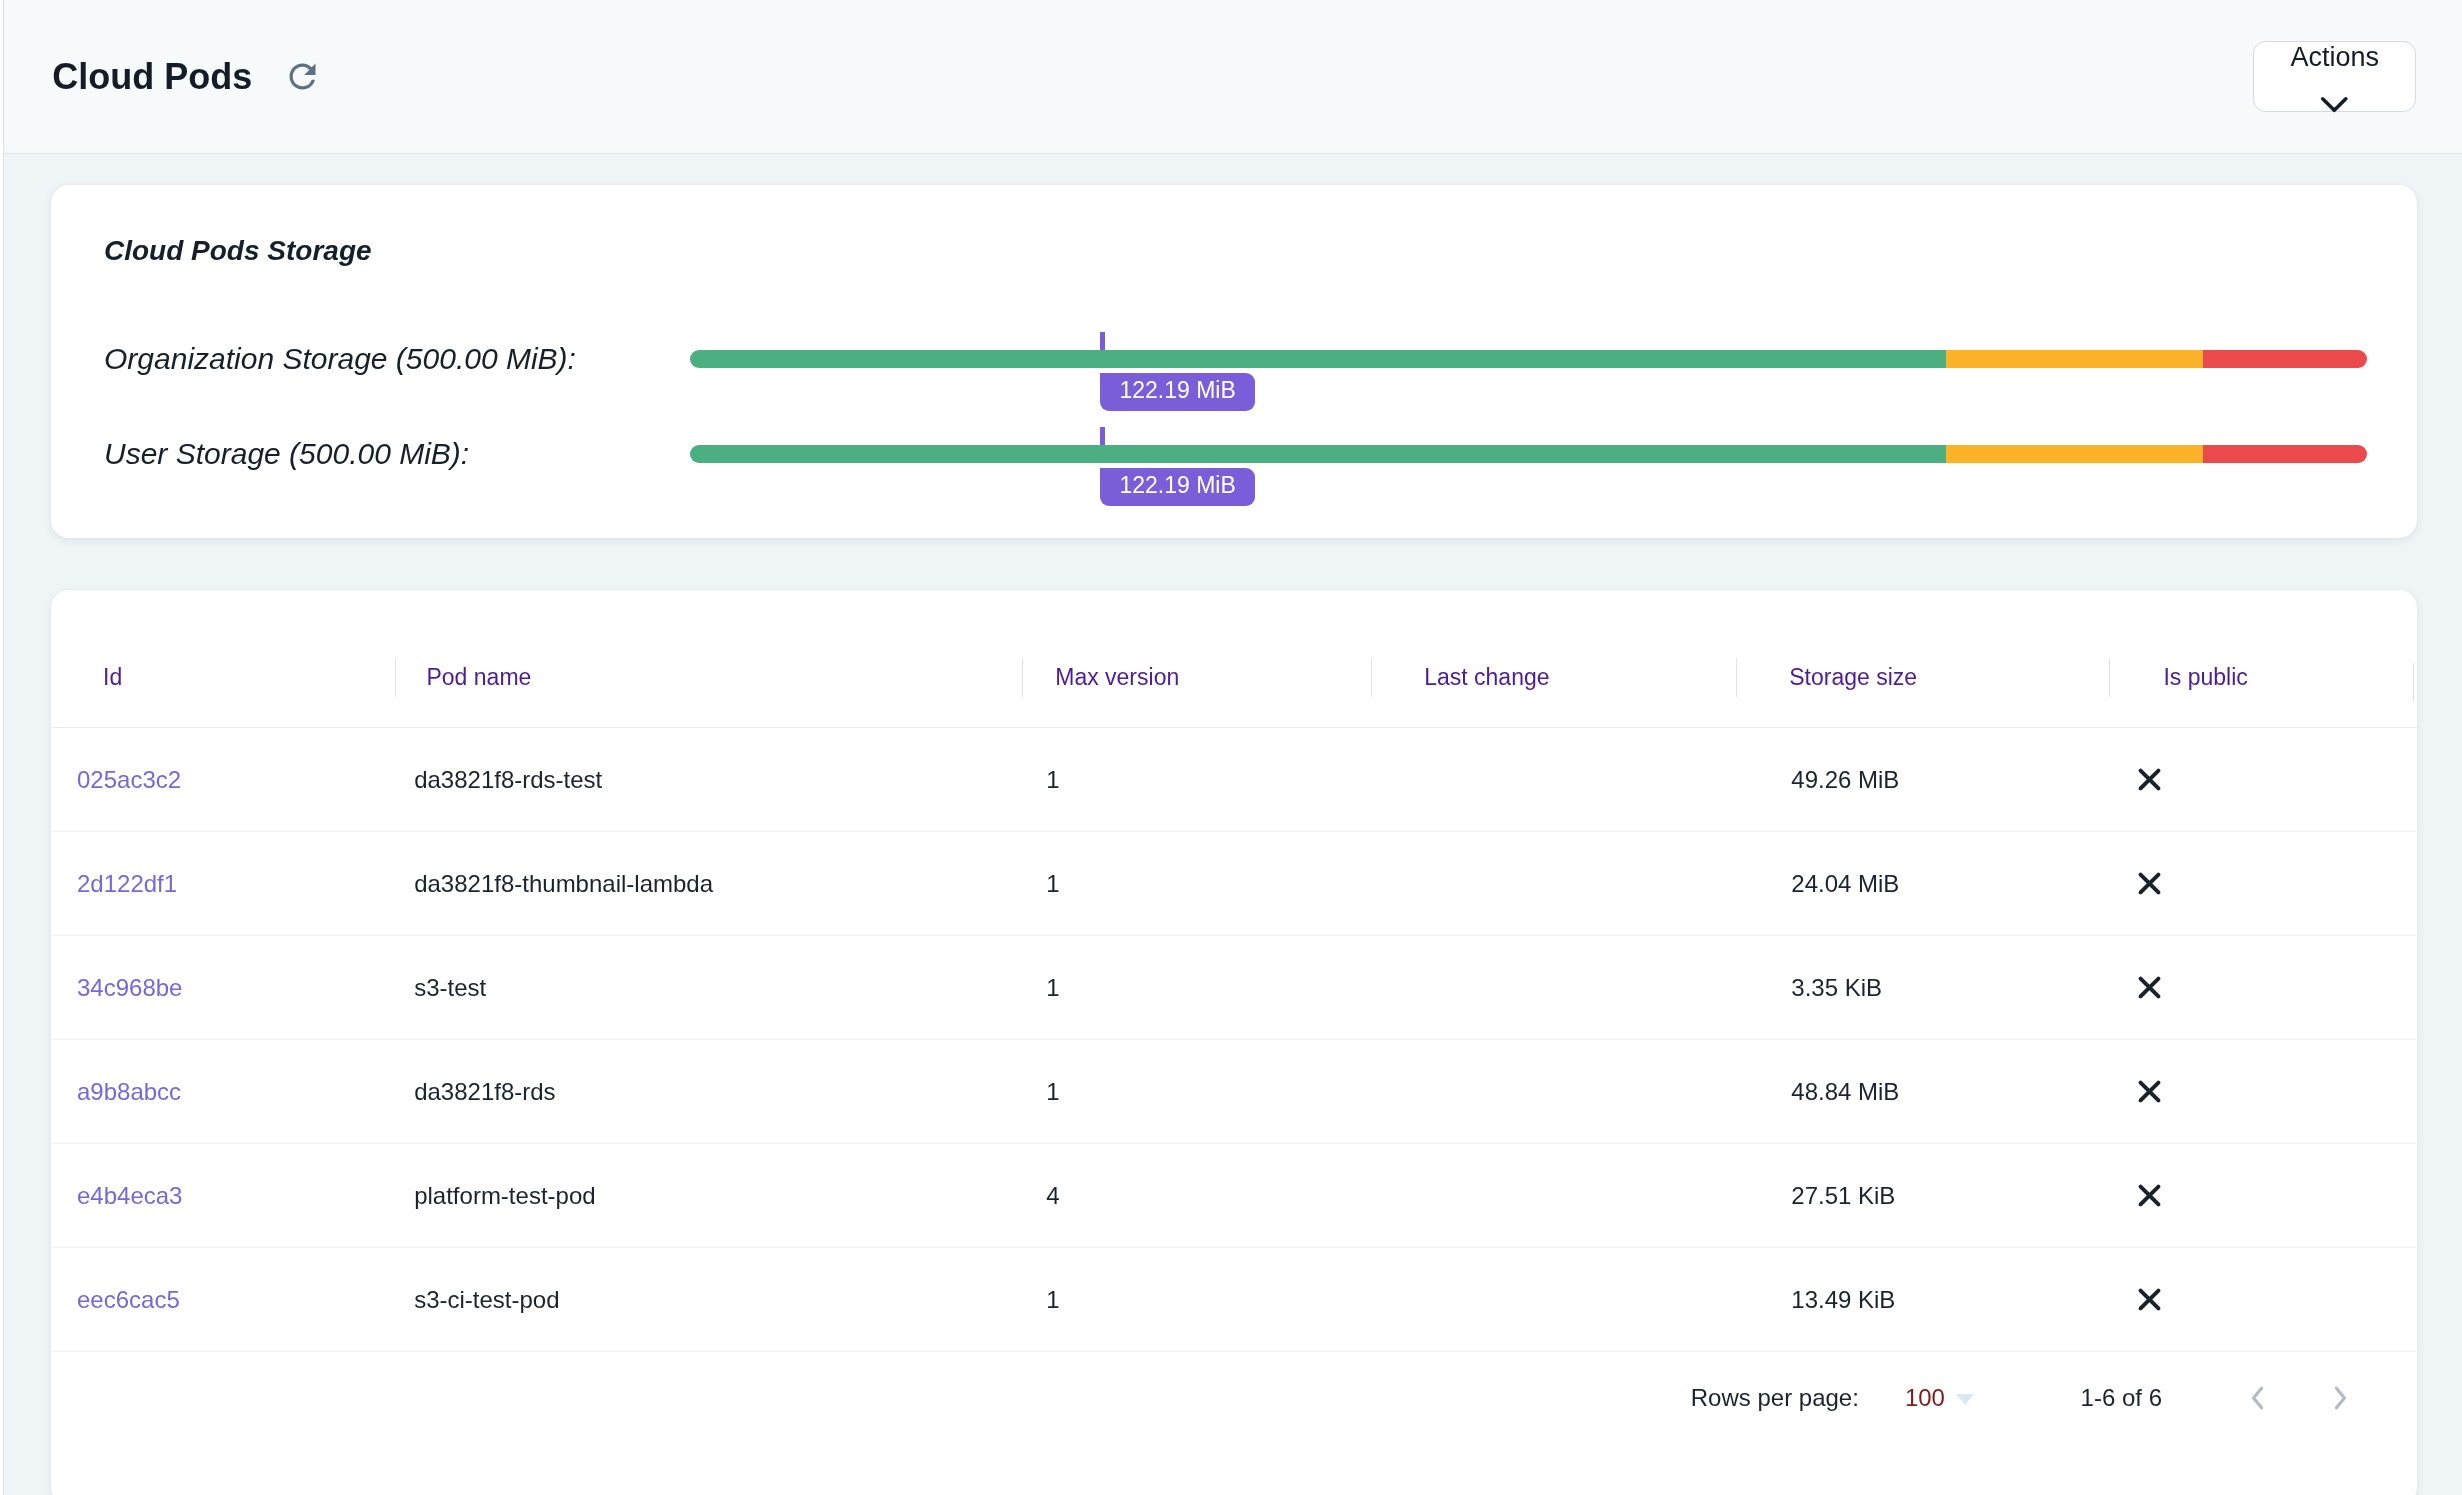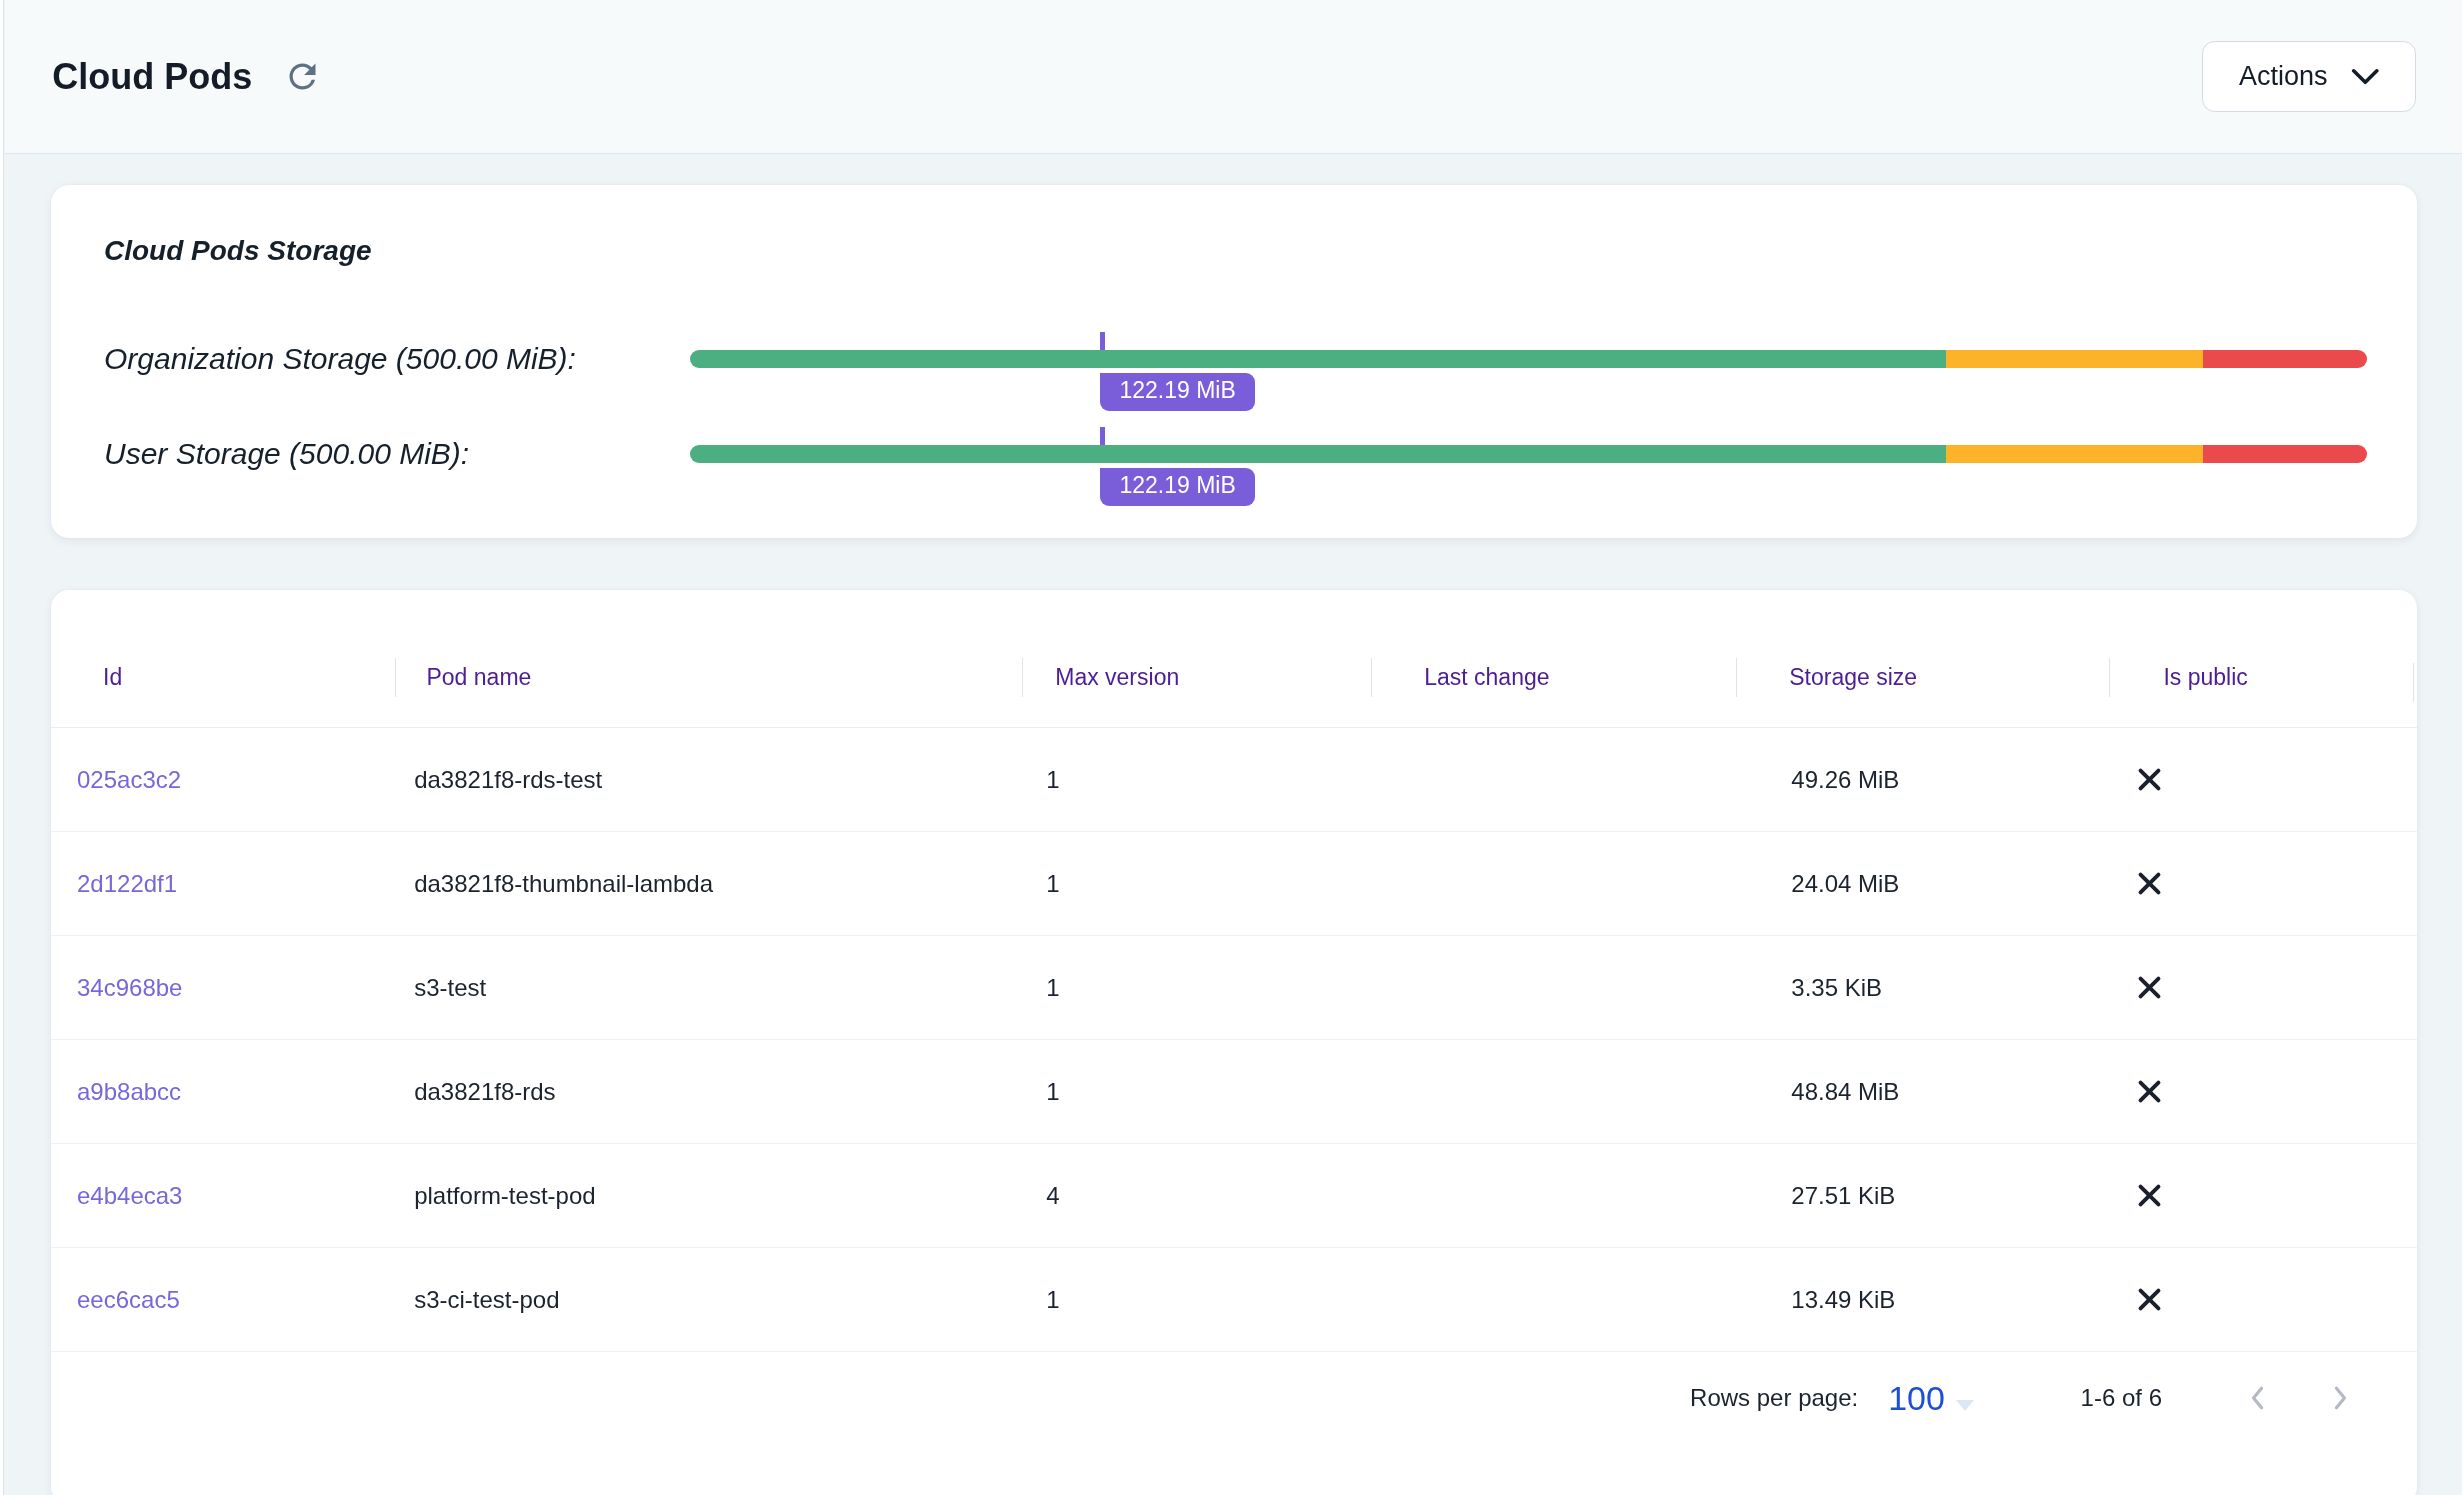--- a/index.html
+++ b/index.html
@@ -24,21 +24,21 @@
   .page-title { font-size:36px; color:#141d27; }
   .refresh-btn {
     margin-left:25px; width:50px; height:50px; border:none; background:transparent;
     display:flex; align-items:center; justify-content:center; cursor:pointer; border-radius:50%;
   }
   .header-spacer { flex:1; }
   .actions-btn {
     height:71px; padding:0 36px; background:#ffffff;
     border:1.8px solid #d3dae2; border-radius:12.5px;
     display:flex; align-items:center; gap:23px;
-    font-size:27px; color:#141d27; font-family:inherit; cursor:pointer;
+    font-size:27px; color:#141d27; font-family:inherit; cursor:pointer;flex-direction:column;
   }
   
   .main { position:absolute; left:51px; top:154px; width:2366px; }
   .card {
     background:#ffffff; border-radius:18px;
     box-shadow:0 2.7px 9px rgba(25,45,70,0.07), 0 0 1.8px rgba(25,45,70,0.06);
   }
   
   .storage-card { margin-top:31px; height:353px; padding:50px 50px 0 53px; }
   .storage-title { font-size:28px; color:#15202b; margin-bottom:44px;font-style:italic; }
@@ -78,21 +78,21 @@
   .h1{padding-left:52px}.h2{padding-left:31px}.h3{padding-left:33px}.h4{padding-left:53px}.h5{padding-left:53px}.h6{padding-left:54px}
   .c1{padding-left:26px}.c2{padding-left:18.7px}.c3{padding-left:24px}.c4{padding-left:32px}.c5{padding-left:55px}.c6{padding-left:21.4px}
   .id-link { color:#7668db; text-decoration:none; cursor:pointer; }
   .cross { display:block; }
   
   .pagination {
     display:flex; align-items:center; justify-content:flex-end;
     padding:21.4px 52px 82px 0; font-size:24px; color:#1b242e;
   }
   .rpp-select { display:flex; align-items:end; margin-left:30px; cursor:pointer; }
-  .rpp-value { font-size:34px; color:#1d4ed8; }
+  .rpp-value { font-size:24px; color:#7f1d1d;margin-left:16px; }
   .dd-triangle {
     width:0; height:0; margin:0 0 7.1px 10.7px;
     border-left:9.8px solid transparent; border-right:9.8px solid transparent;
     border-top:11.6px solid #dbe8f3;
   }
   .range-label { margin-left:107px; }
   .pg-btn {
     background:transparent; border:none; cursor:default;
     display:flex; align-items:center; justify-content:center;
     width:50px; height:50px; border-radius:50%;

